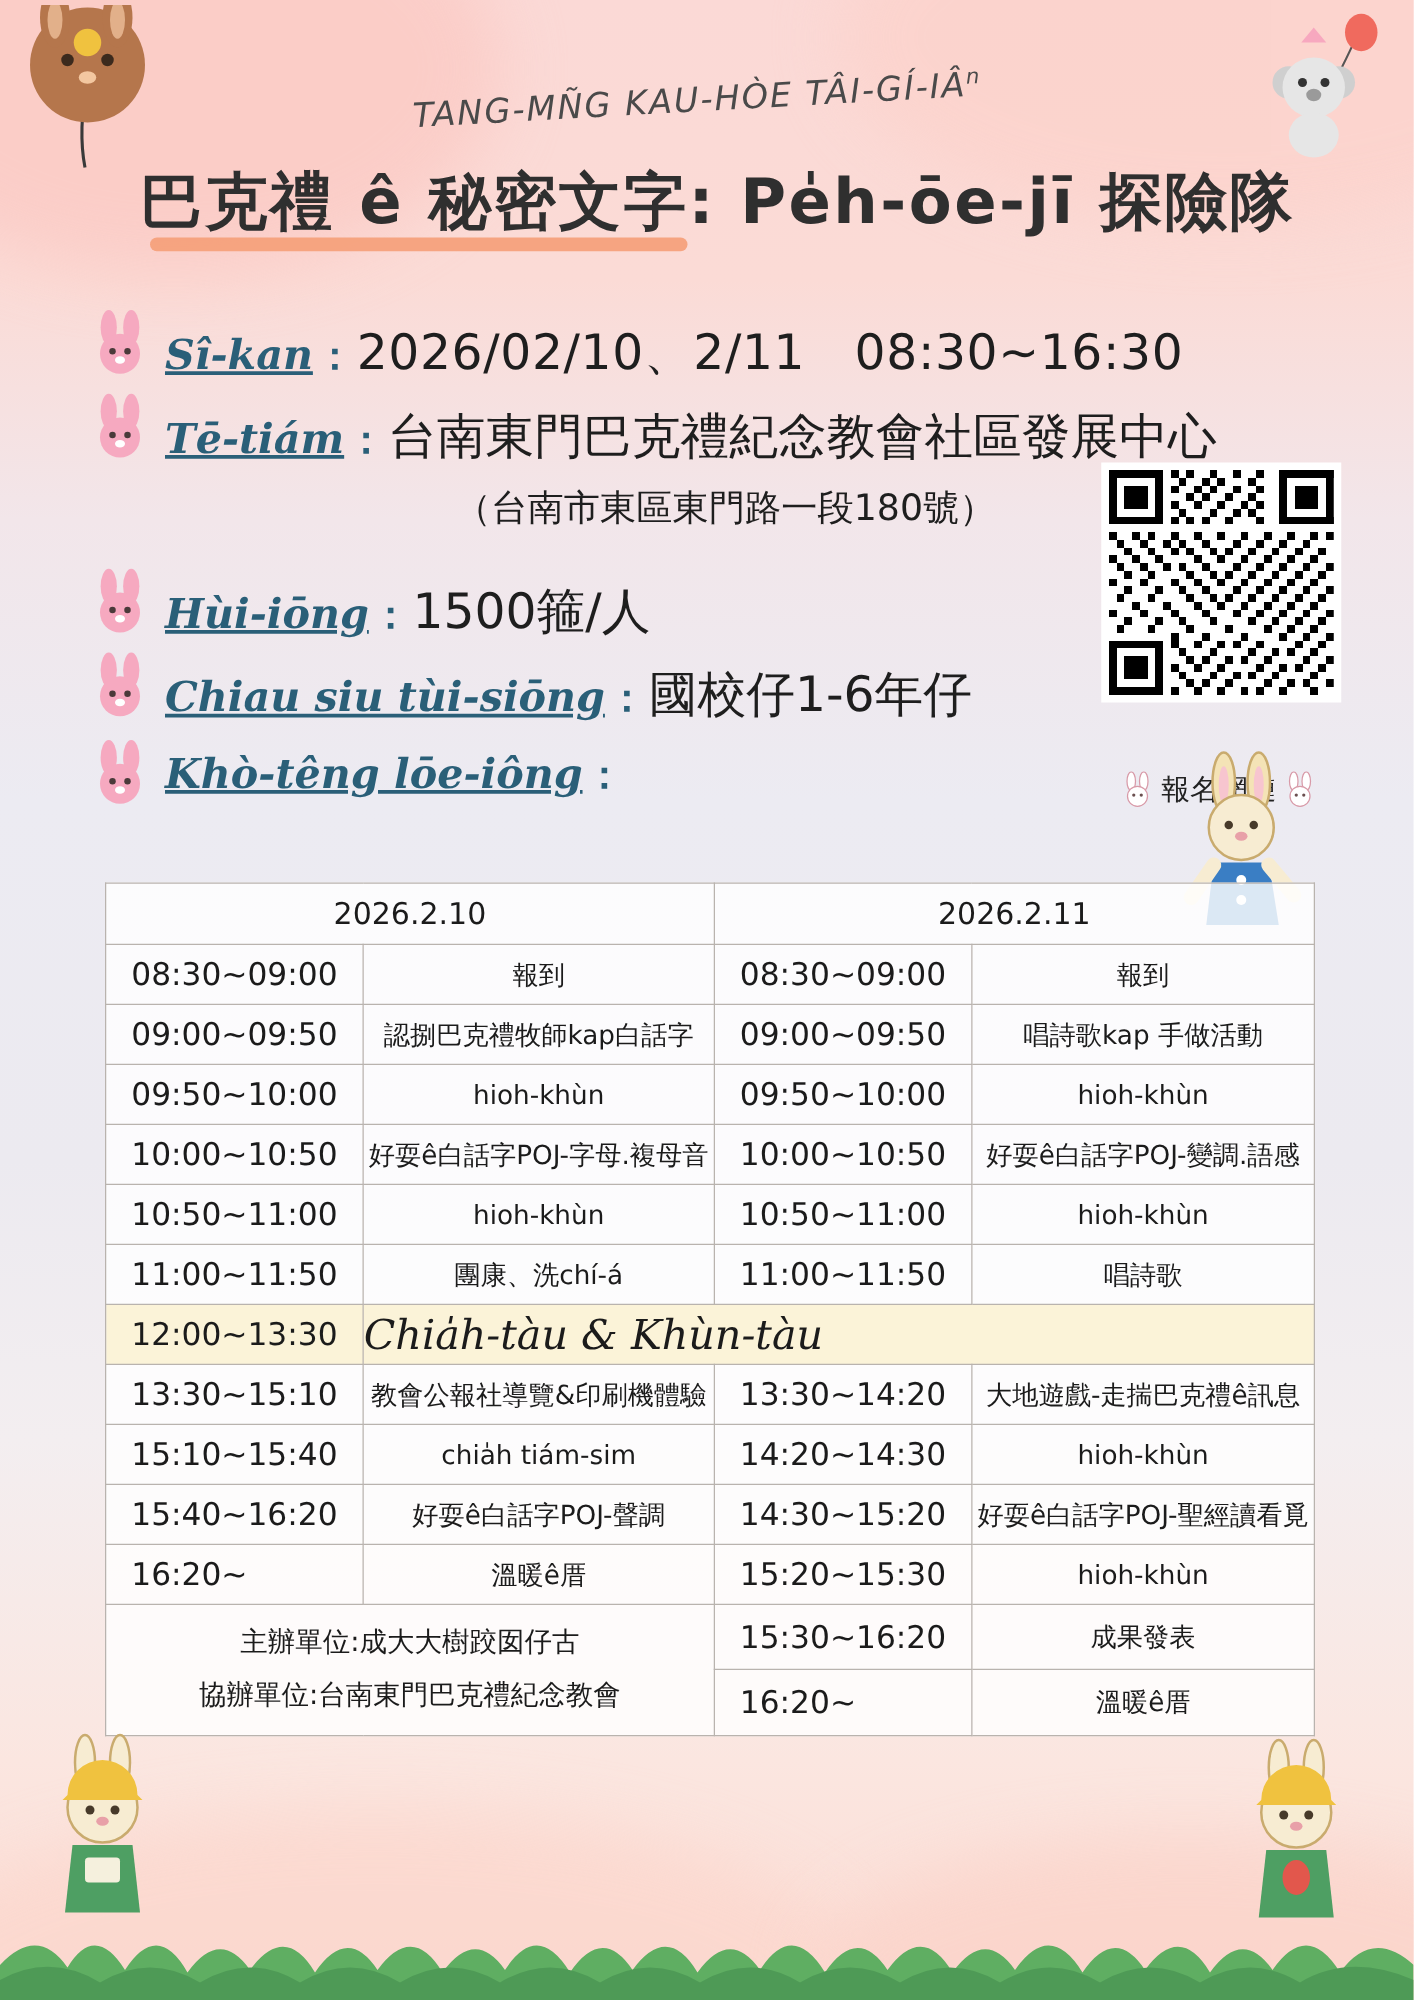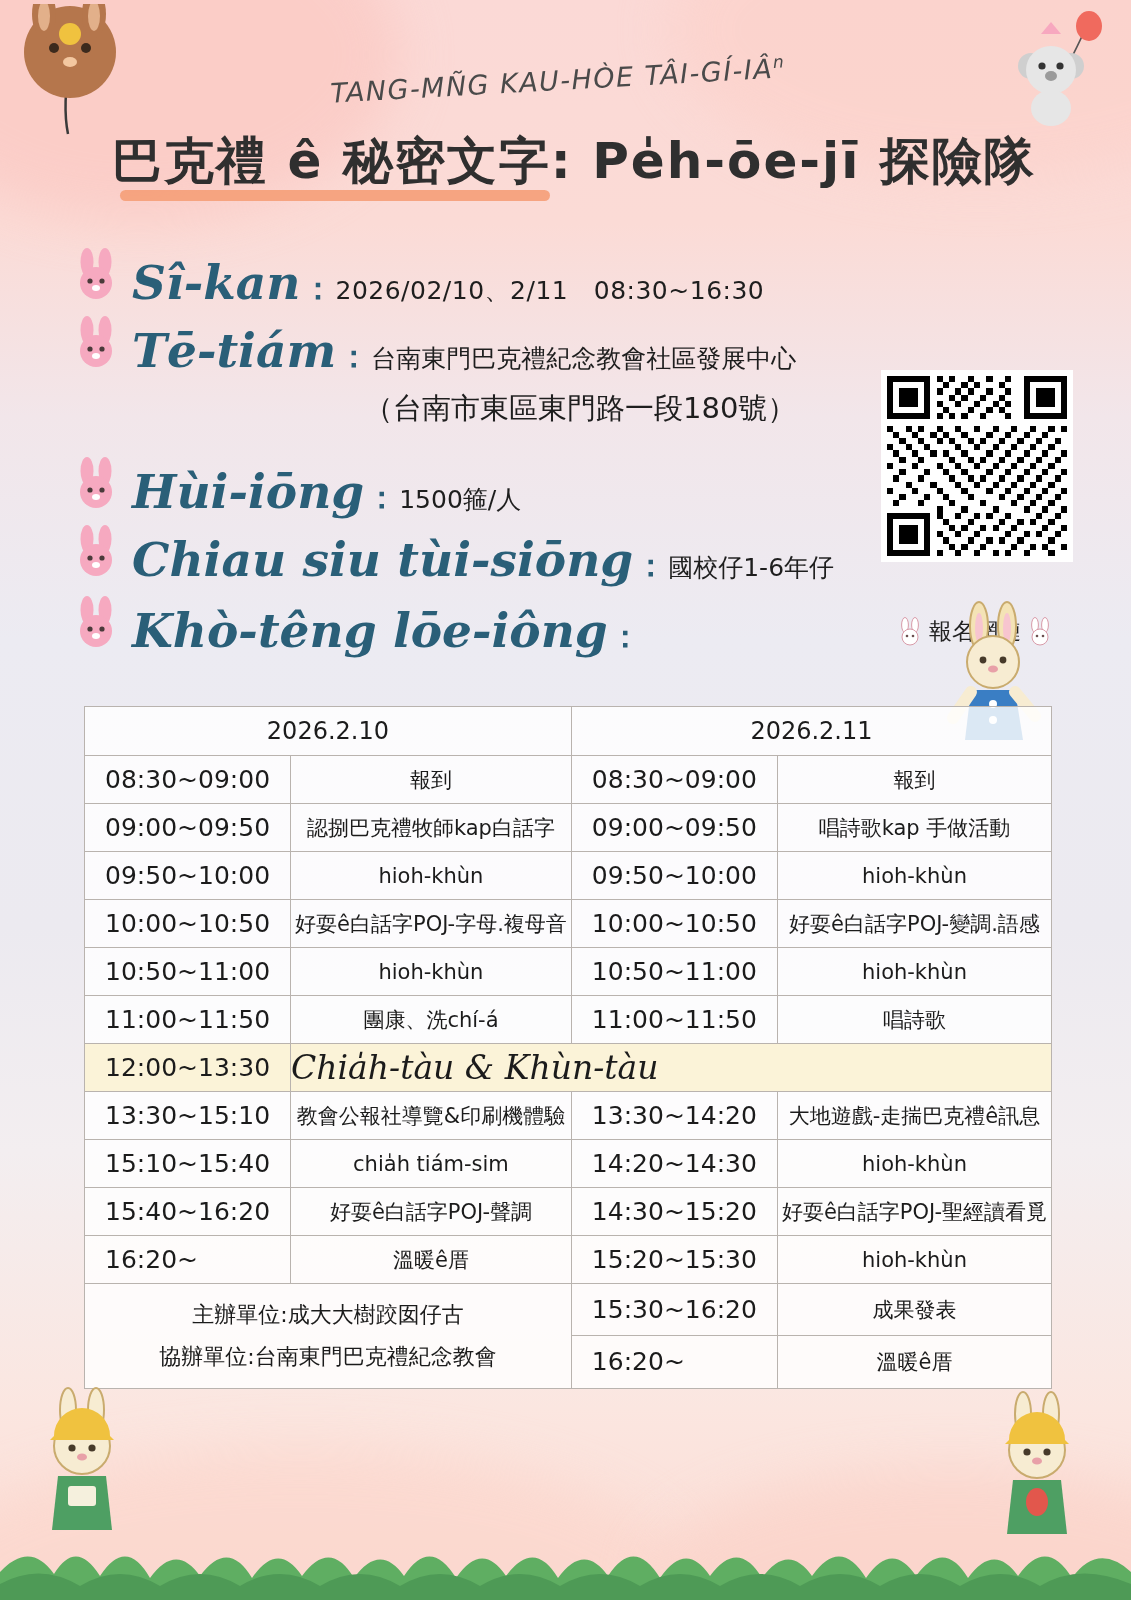--- a/index.html
+++ b/index.html
@@ -96,35 +96,36 @@
     padding-left: 72px;
   }
   .bunny-bullet {
     position: absolute;
     left: 8px;
     top: -9px;
     width: 56px;
     height: 56px;
   }
   .label {
-    font-size: 47px;
+    font-size: 33px;
     color: #2a5f78;
     font-style: italic;
     font-weight: bold;
     font-family: "DejaVu Serif", serif;
     white-space: nowrap;
+    text-decoration: underline;
   }
   .colon {
     font-size: 31px;
     color: #2a5f78;
     font-weight: bold;
     margin: 0 2px 0 2px;
   }
   .value {
-    font-size: 25px;
+    font-size: 39px;
     color: #1e1e1e;
     font-family: "DejaVu Sans", sans-serif;
     white-space: nowrap;
   }
   .value.mono-num { letter-spacing: .5px; }
   .addr-line {
     padding-left: 72px;
     font-size: 29px;
     color: #1e1e1e;
     margin: -2px 0 16px 232px;

